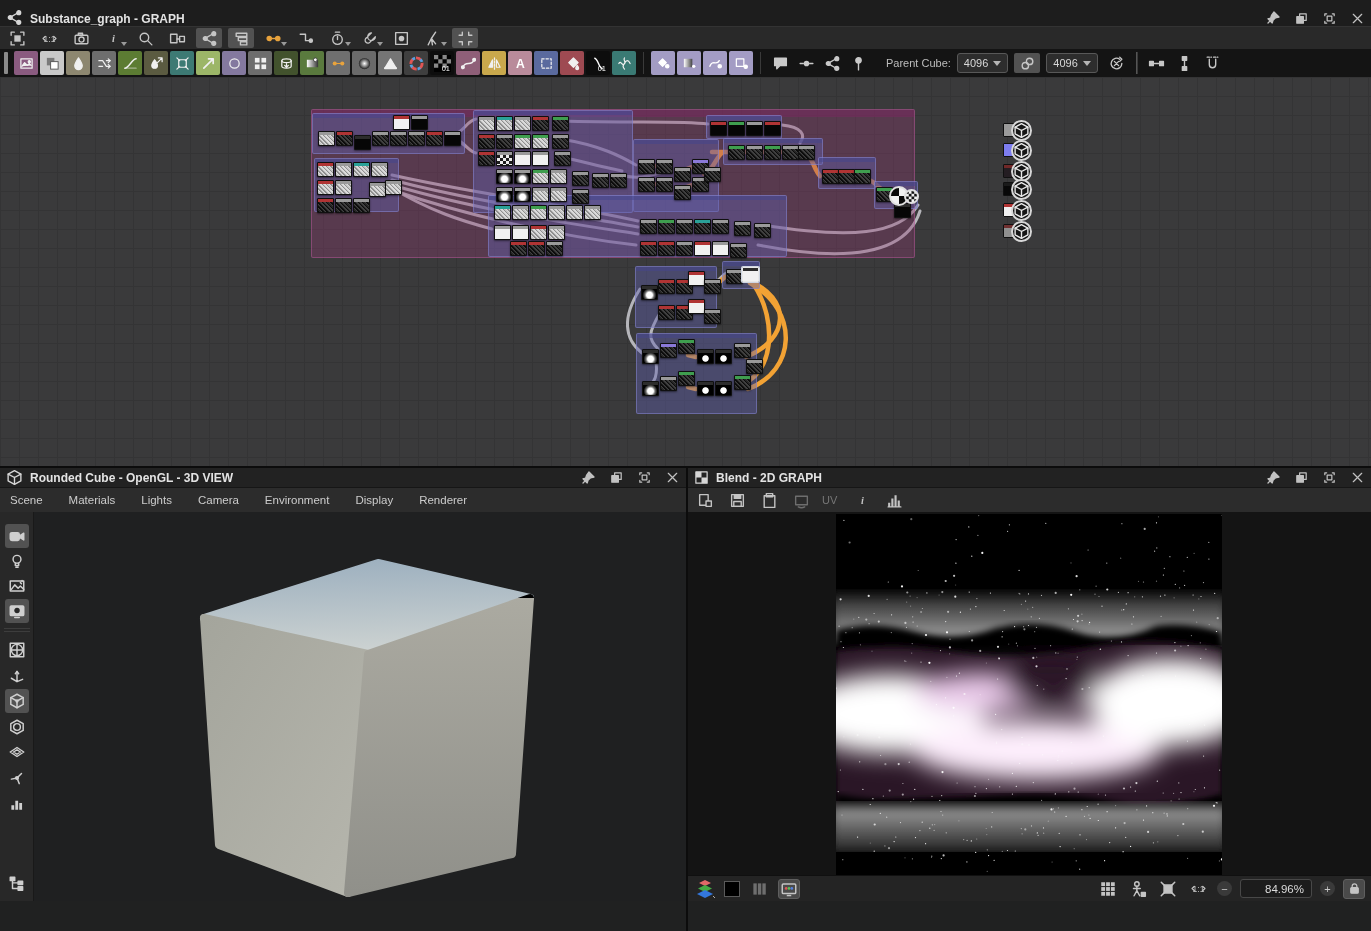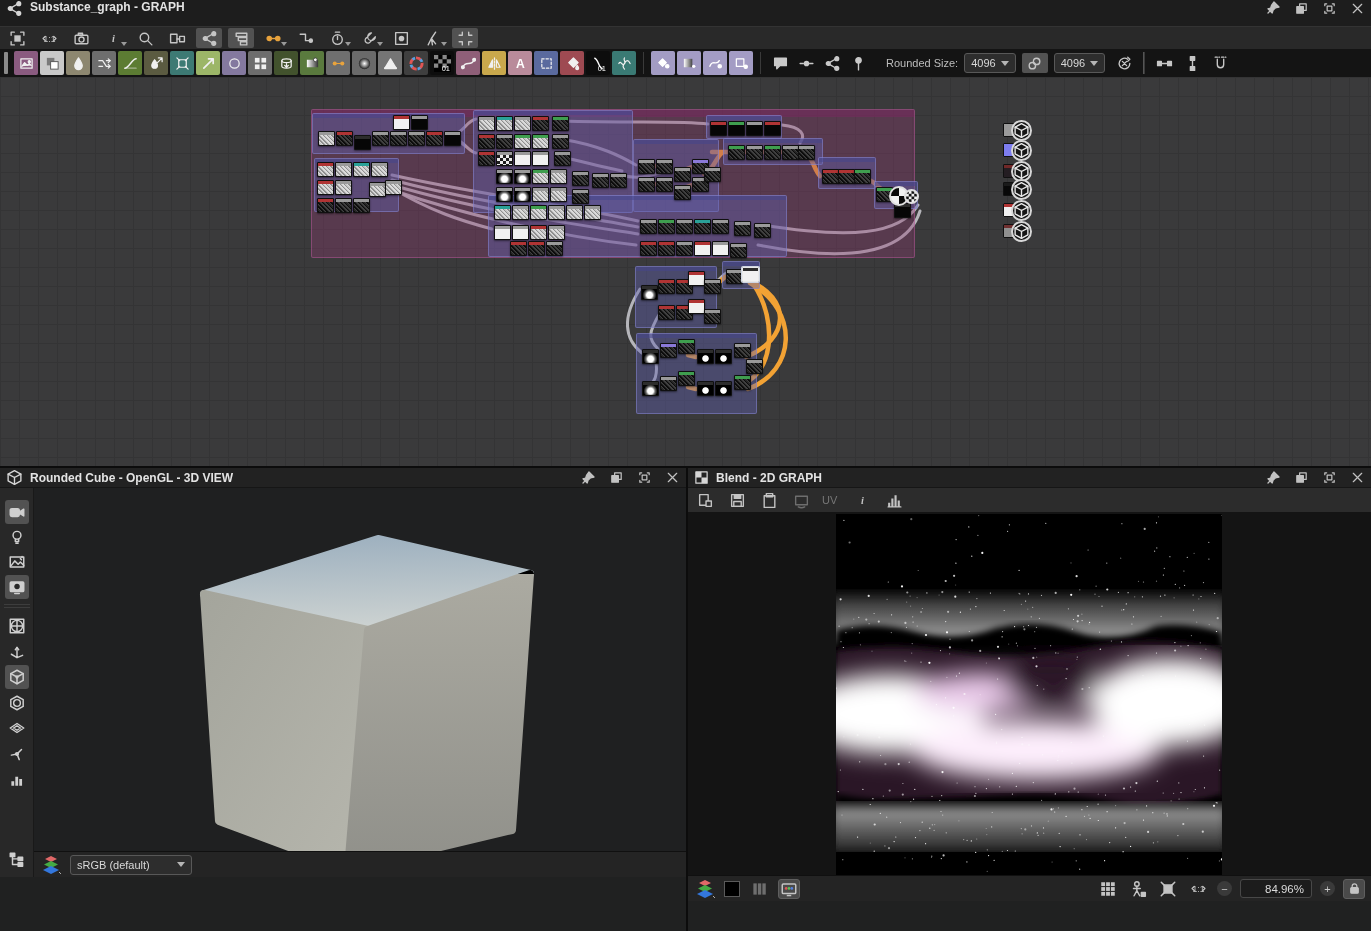--- a/index.html
+++ b/index.html
@@ -1,20 +1,20 @@
 <!DOCTYPE html>
 <html><head>
 <meta charset="utf-8">
 <style>
   html,body{margin:0;padding:0;background:#0c0c0c;}
   *{box-sizing:border-box;}
   .app{position:relative;width:1371px;height:931px;background:#0c0c0c;
        font-family:"Liberation Sans","DejaVu Sans",sans-serif;color:#d6d6d6;overflow:hidden;}
   
-  .pheader{display:flex;align-items:flex-start;height:26px;background:#1d1d1d;padding:0 6px;gap:7px;}
+  .pheader{display:flex;align-items:flex-end;height:26px;background:#1d1d1d;padding:0 6px;gap:7px;}
   .ptitle{font-size:12px;font-weight:bold;color:#e3e3e3;white-space:nowrap;}
   .winbtns{margin-left:auto;display:flex;align-items:center;gap:12px;color:#c2c2c2;}
   .winbtns .wb{width:16px;height:16px;display:flex;align-items:center;justify-content:center;cursor:pointer;}
   
   .graph-panel{position:absolute;left:0;top:0;width:1371px;height:466px;background:#292929;}
   .tbar1{display:flex;align-items:center;height:23px;background:#292929;padding:0 4px;gap:6px;border-top:1px solid #333;}
   .tbtn{width:26px;height:20px;display:flex;align-items:center;justify-content:center;color:#c6c6c6;border-radius:2px;position:relative;cursor:pointer;}
   .tbtn.pressed{background:#525252;}
   .tbtn .chev{position:absolute;right:-1px;bottom:2px;width:0;height:0;border-left:3px solid transparent;border-right:3px solid transparent;border-top:4px solid #9a9a9a;}
   .tbar2{display:flex;align-items:center;height:28px;background:#141414;padding:0 4px;gap:2px;}
@@ -439,21 +439,21 @@
             <path d="M5.5,7L10.5,4M5.5,9L10.5,12"></path>
           </svg>
         </span>
         <span class="ptile flat">
           <svg width="17" height="17" viewBox="0 0 16 16" fill="none" stroke="currentColor" stroke-width="1.3" stroke-linecap="round" stroke-linejoin="round">
             <circle cx="8" cy="5" r="2.5" fill="currentColor"></circle>
             <path d="M8,7.5V14"></path>
           </svg>
         </span>
         <span class="psize">
-          <span>Rounded Size:</span>
+          <span>Parent Cube:</span>
  <span class="combo">
             <span>4096</span>
             <span class="dchev"></span>
           </span>
  <span class="tbtn pressed">
             <svg width="17" height="17" viewBox="0 0 16 16" fill="none" stroke="currentColor" stroke-width="1.3" stroke-linecap="round" stroke-linejoin="round">
               <circle cx="6" cy="10" r="3"></circle>
               <circle cx="10" cy="6" r="3"></circle>
             </svg>
           </span>
@@ -1111,20 +1111,29 @@
               <rect x="5.5" y="5.5" width="5" height="5"></rect>
             </svg>
           </span>
           <span class="wb">
             <svg width="15" height="15" viewBox="0 0 16 16" fill="none" stroke="currentColor" stroke-width="1.3" stroke-linecap="round" stroke-linejoin="round">
               <path d="M3.5,3.5l9,9M12.5,3.5l-9,9"></path>
             </svg>
           </span>
         </span>
   </div>
+  <div class="menubar" id="v3d-menus">
+        <span>Scene</span>
+        <span>Materials</span>
+        <span>Lights</span>
+        <span>Camera</span>
+        <span>Environment</span>
+        <span>Display</span>
+        <span>Renderer</span>
+      </div>
   <div class="v3dbody">
     <div class="sidebar" id="v3d-sidebar">
           <span class="stool active" style="top: 12px;">
             <svg width="18" height="18" viewBox="0 0 16 16" fill="none" stroke="currentColor" stroke-width="1.3" stroke-linecap="round" stroke-linejoin="round">
               <rect x="2" y="5" width="8" height="7" rx="1.5" fill="currentColor"></rect>
               <path d="M10,8l4-2.5v6L10,9" fill="currentColor"></path>
             </svg>
           </span>
           <span class="stool" style="top: 37px;">
             <svg width="18" height="18" viewBox="0 0 16 16" fill="none" stroke="currentColor" stroke-width="1.3" stroke-linecap="round" stroke-linejoin="round">
@@ -1217,34 +1226,20 @@
                 <stop offset="1" stop-color="#90908a"></stop>
           </linearGradient>
         </defs>
         <rect x="0" y="0" width="652" height="389" fill="#1f2021"></rect>
         <g stroke-linejoin="round">
           <polygon points="170,106 344,51 496,86 334,142" fill="url(#gTop)" stroke="url(#gTop)" stroke-width="8"></polygon>
           <polygon points="170,106 334,142 314,381 185,333" fill="url(#gLeft)" stroke="url(#gLeft)" stroke-width="8"></polygon>
           <polygon points="334,142 496,86 478,342 314,381" fill="url(#gRight)" stroke="url(#gRight)" stroke-width="8"></polygon>
         </g>
       </svg>
-      <div class="bbar">
-        <span class="iconbtn" id="v3d-layers">
-              <svg width="22" height="20" viewBox="0 0 22 20">
-                <polygon points="11,1 17,4 11,7 5,4" fill="#e06868"></polygon>
-                <polygon points="11,6 18,9.5 11,13 4,9.5" fill="#44aa44"></polygon>
-                <polygon points="11,11 19,15 11,19 3,15" fill="#3377dd"></polygon>
-                <path d="M19,17l2,2" stroke="#aaa"></path>
-              </svg>
-            </span>
-        <div class="combo" style="width:122px;justify-content:space-between">
-          <span>sRGB (default)</span>
-          <span class="dchev"></span>
-        </div>
-      </div>
     </div>
   </div>
 </div>
 
 <div class="bpanel v2d">
   <div class="phead2">
     <span id="v2d-icon">
           <svg width="15" height="15" viewBox="0 0 16 16" fill="none" stroke="currentColor" stroke-width="1.3" stroke-linecap="round" stroke-linejoin="round">
             <rect x="2" y="2" width="6" height="6" fill="currentColor" stroke="none"></rect>
             <rect x="8" y="8" width="6" height="6" fill="currentColor" stroke="none"></rect>

